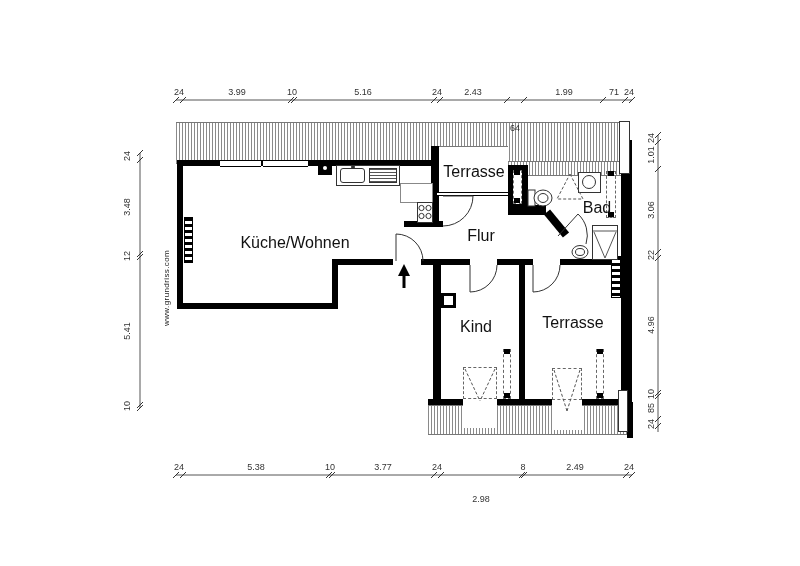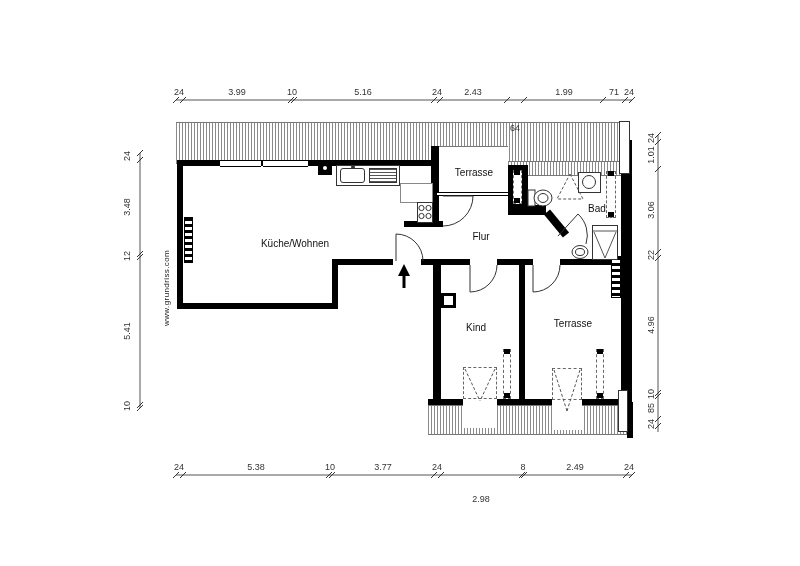--- a/index.html
+++ b/index.html
@@ -4,21 +4,21 @@
 <style>
   html,body{margin:0;padding:0;background:#fff;}
   #stage{position:relative;width:800px;height:566px;background:#fff;overflow:hidden;
          font-family:"Liberation Sans", sans-serif;}
   .abs{position:absolute;}
   .wall{position:absolute;background:#000;}
   .hatch{position:absolute;background:#fff;
          background-image:repeating-linear-gradient(90deg,#8a8a8a 0 1px,transparent 1px 3px);
          border-top:1px solid #777;border-bottom:1px solid #777;}
   .whitebox{position:absolute;background:#fff;}
-  .roomlabel{position:absolute;font-size:10px;color:#111;white-space:nowrap;
+  .roomlabel{position:absolute;font-size:16px;color:#111;white-space:nowrap;
              transform:translate(-50%,-50%);}
   .dim{position:absolute;font-size:9px;color:#333;width:40px;height:12px;line-height:12px;
        text-align:center;white-space:nowrap;}
   .dim.rot{transform:rotate(-90deg);}
   .outline{position:absolute;background:#fff;border:1px solid #333;box-sizing:border-box;}
   .dashedbox{position:absolute;background:transparent;border:1px dashed #666;box-sizing:border-box;}
   .radiator{position:absolute;border:1px solid #000;box-sizing:border-box;
             background:repeating-linear-gradient(180deg,#000 0 3px,#fff 3px 6px);}
   .sq{position:absolute;background:#000;}
   .winband{position:absolute;background:#fff;border-top:1px solid #000;border-bottom:1px solid #000;box-sizing:border-box;}

